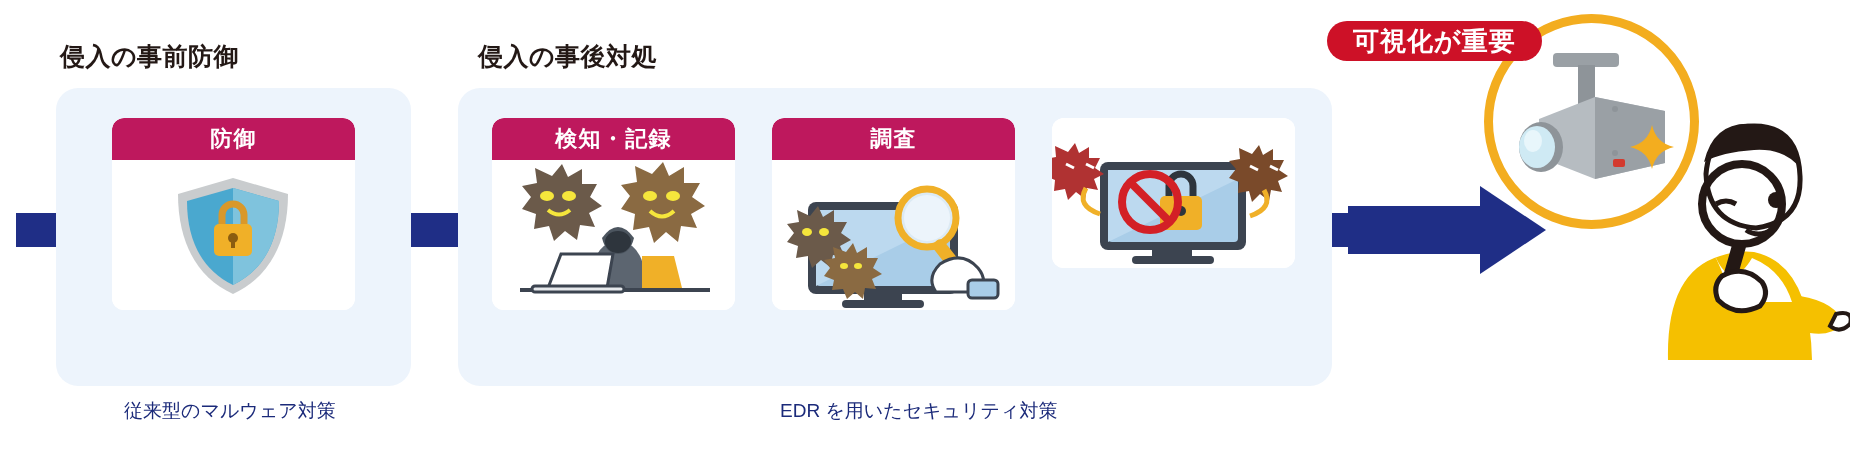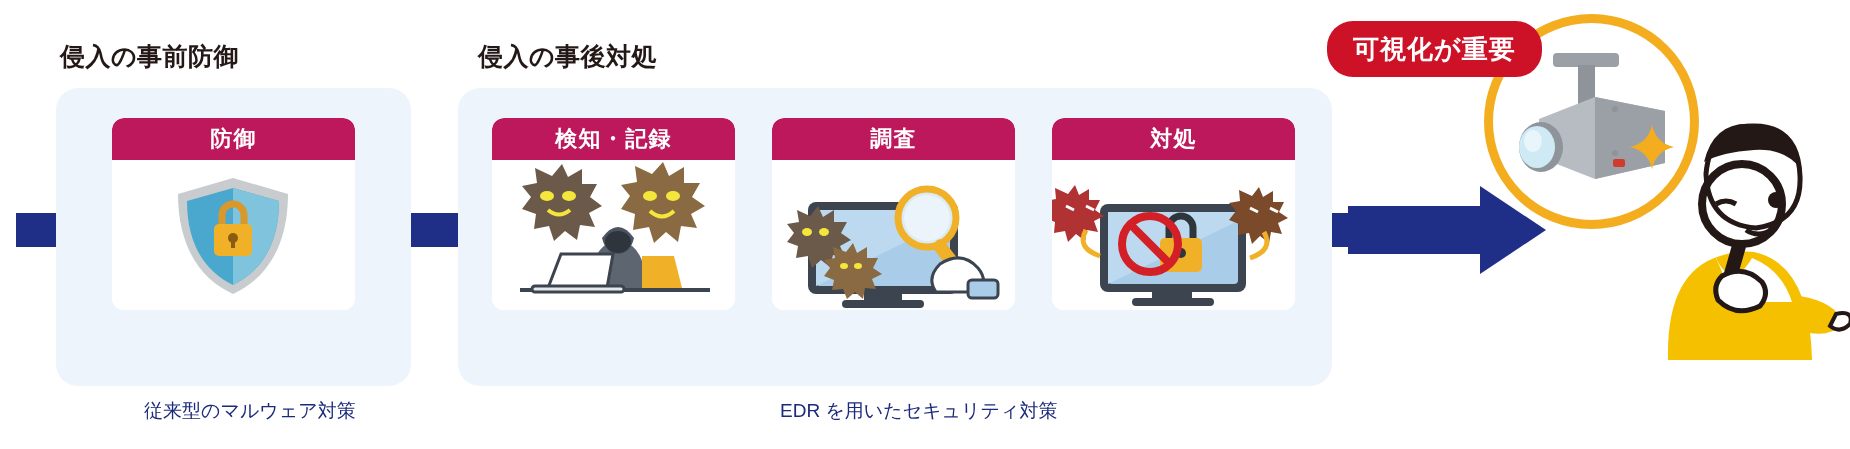--- a/index.html
+++ b/index.html
@@ -22,38 +22,38 @@
   .card-head span{color:#ffffff;font-size:22px;font-weight:700;letter-spacing:.06em;}
   .card-body{position:relative;height:150px;background:#ffffff;}
 
   #card-1{left:112px;top:118px;width:243px;}
   #card-2{left:492px;top:118px;width:243px;}
   #card-3{left:772px;top:118px;width:243px;}
   #card-4{left:1052px;top:118px;width:243px;}
 
   
   .caption{position:absolute;font-size:19px;color:#1b2a7a;white-space:nowrap;}
-  #cap-pre{left:144px;top:398px;}
+  #cap-pre{left:124px;top:398px;}
   #cap-post{left:760px;top:398px;margin-left:20px;}
 
   
   .conn{position:absolute;background:#1f2e86;height:34px;top:213px;}
   #conn-0{left:16px;width:80px;}
   #conn-1{left:358px;width:112px;}
   #conn-2{left:741px;width:38px;}
   #conn-3{left:1016px;width:42px;}
   #conn-4{left:1296px;width:60px;}
 
   
   #big-arrow{position:absolute;left:1348px;top:206px;width:150px;height:48px;background:#1f2e86;}
   #big-arrow-head{position:absolute;left:1480px;top:186px;width:0;height:0;
     border-top:44px solid transparent;border-bottom:44px solid transparent;border-left:66px solid #1f2e86;}
 
   
-  #badge{position:absolute;left:1327px;top:21px;height:56px;padding:0 26px;background:#cd1127;border-radius:26px;display:flex;align-items:center;justify-content:center;z-index:40;}
+  #badge{position:absolute;left:1327px;top:21px;height:40px;padding:0 26px;background:#cd1127;border-radius:26px;display:flex;align-items:center;justify-content:center;z-index:40;}
   #badge span{color:#ffffff;font-size:26px;font-weight:700;letter-spacing:.04em;}
 
   
   #cam-circle{position:absolute;left:1484px;top:14px;width:215px;height:215px;border-radius:50%;background:#ffffff;border:9px solid #f3ad1f;box-sizing:border-box;z-index:30;}
   #sparkle{position:absolute;left:1630px;top:125px;width:44px;height:44px;z-index:35;}
 
   
   #person{position:absolute;left:1650px;top:100px;width:200px;height:260px;z-index:36;}
 
   svg{display:block;overflow:visible;}
@@ -168,23 +168,20 @@
 
         <g>
           <path d="M168 104 q22 -14 38 4 q10 12 2 24 h-44 q-10 -14 4 -28 z" fill="#ffffff" stroke="#3c4450" stroke-width="3"></path>
           <rect x="196" y="120" width="30" height="18" rx="4" fill="#a9cde8" stroke="#3c4450" stroke-width="3"></rect>
         </g>
       </svg>
     </div>
   </div>
 
   <div class="card" id="card-4">
-    <div class="card-head">
-      <span>対処</span>
-    </div>
     <div class="card-body">
       <svg width="243" height="150" viewBox="0 0 243 150">
 
         <rect x="48" y="44" width="146" height="88" rx="8" fill="#3c4450"></rect>
         <rect x="56" y="52" width="130" height="72" rx="4" fill="#a9cde8"></rect>
         <path d="M56 52 h130 v9 l-130 63 z" fill="#bcd9ef"></path>
         <rect x="100" y="132" width="40" height="8" fill="#3c4450"></rect>
         <rect x="80" y="138" width="82" height="8" rx="4" fill="#3c4450"></rect>
 
         <g>

